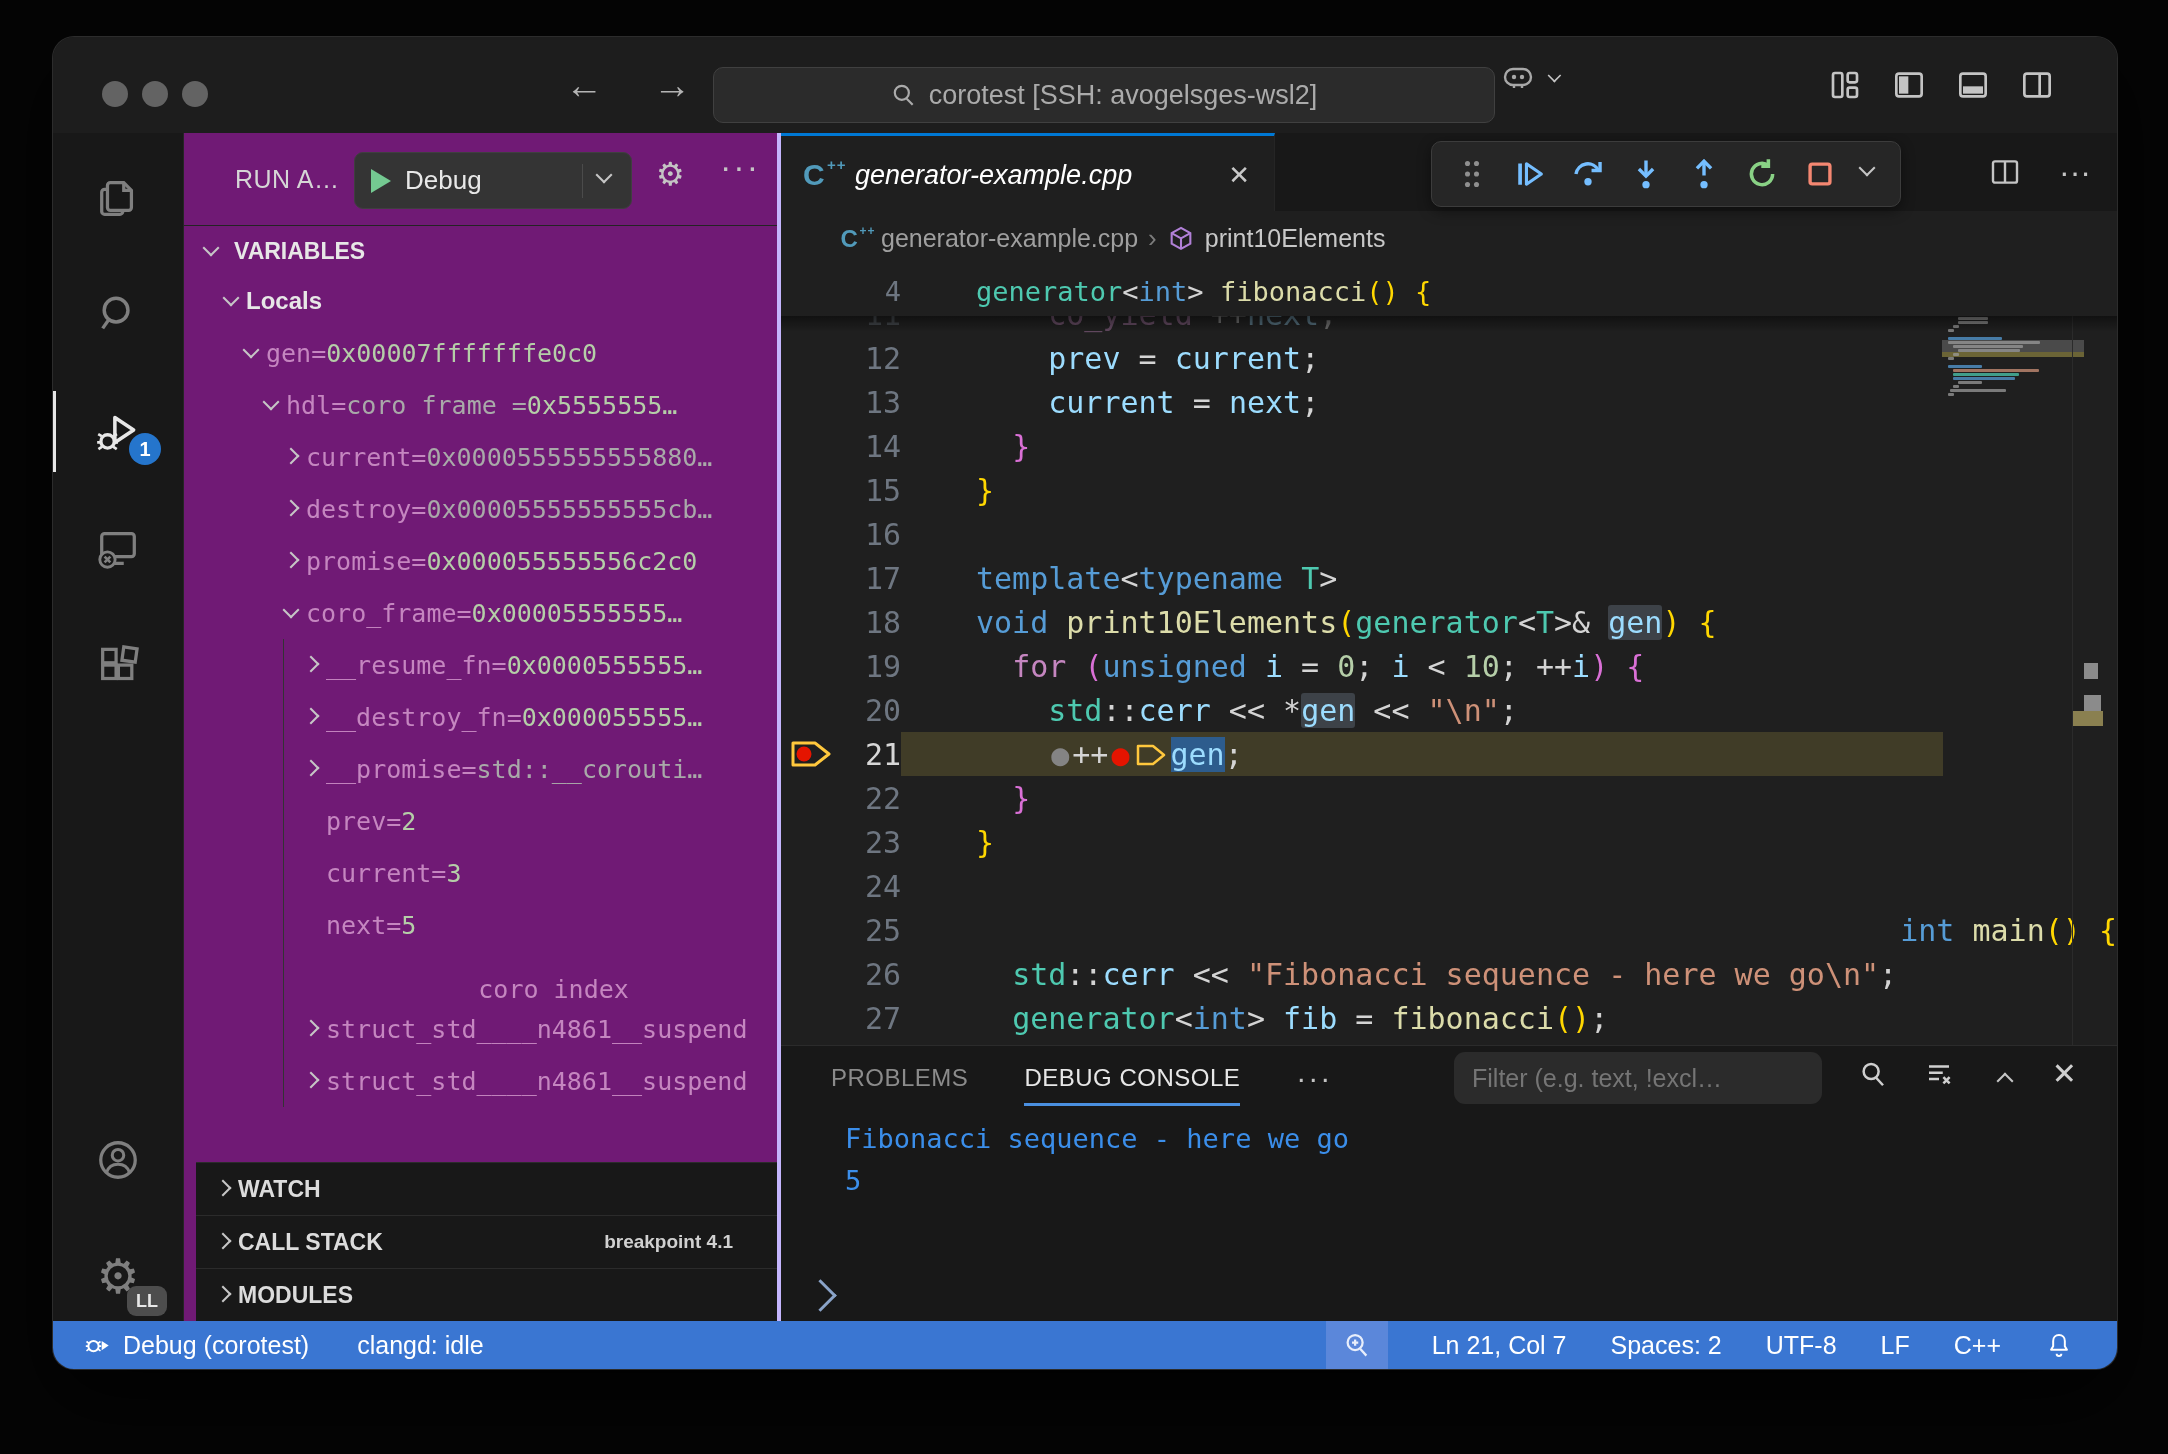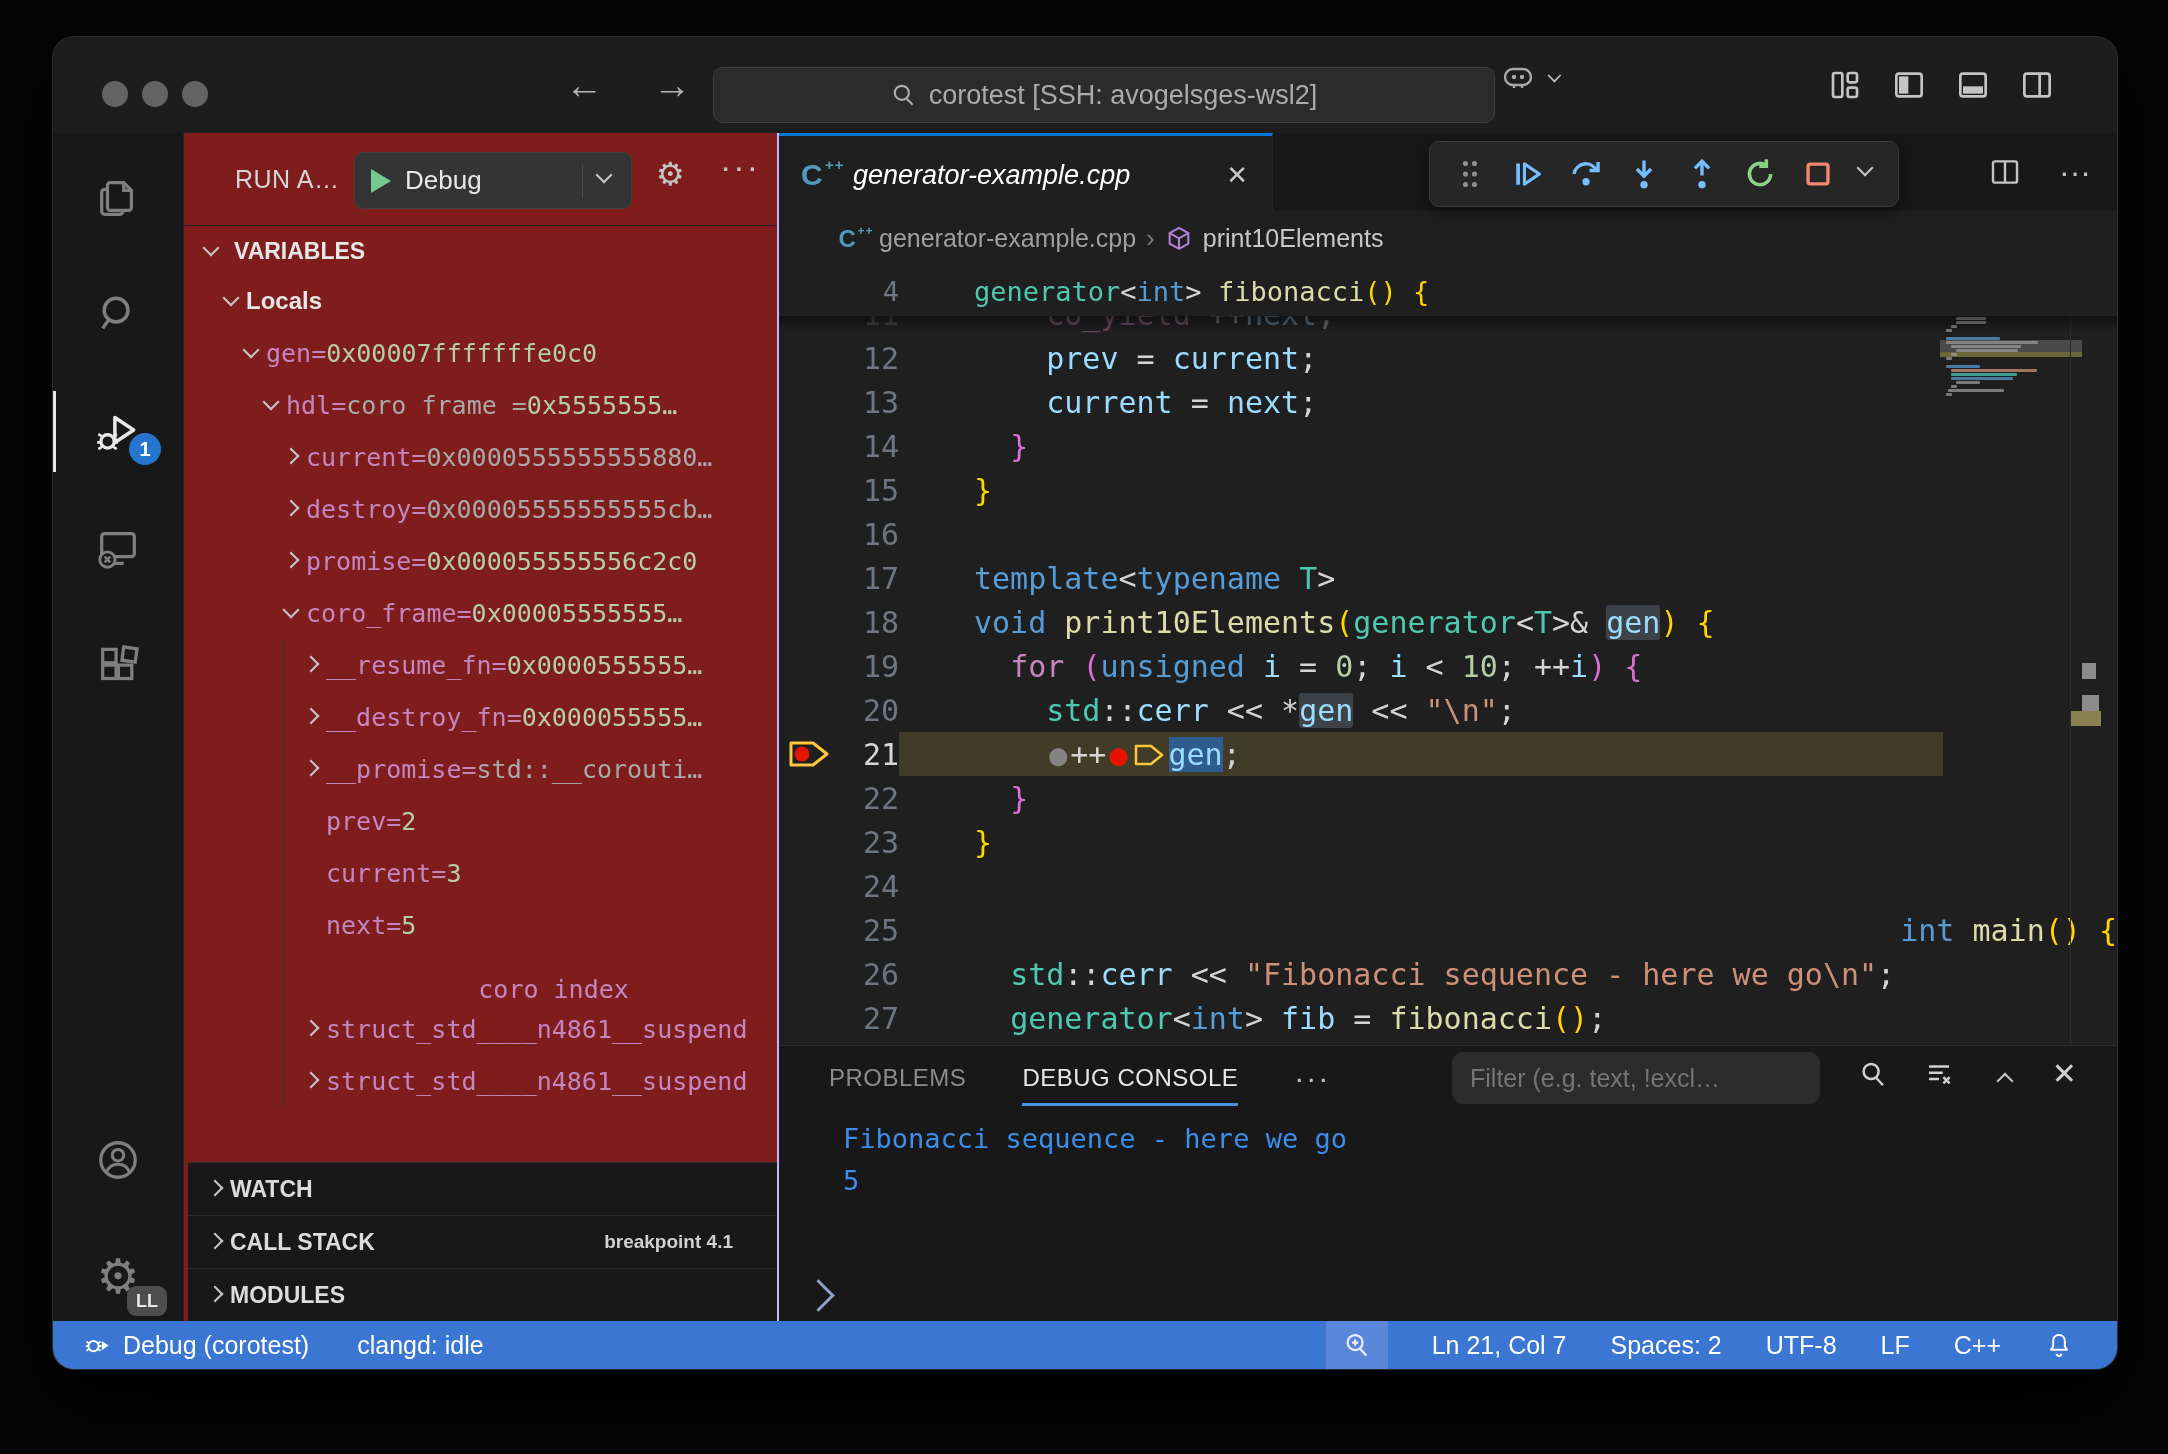--- a/index.html
+++ b/index.html
@@ -24,21 +24,21 @@
   .activitybar{position:relative;width:130px;background:#181818;border-right:1px solid #252525;flex:none;}
   .act-item{position:absolute;left:0;width:130px;height:117px;display:flex;align-items:center;justify-content:center;color:#7f7f7f;}
   .act-item.active{color:#e7e7e7;}
   .act-item.active::before{content:'';position:absolute;left:0;top:18px;bottom:18px;width:3px;background:#e7e7e7;}
   .act-badge{position:absolute;left:76px;top:60px;width:32px;height:32px;border-radius:50%;background:#2575cc;color:#fff;
              font-size:20px;font-weight:bold;display:flex;align-items:center;justify-content:center;}
   .ll-badge{position:absolute;left:74px;top:42px;width:40px;height:30px;border-radius:9px;background:#4d4d4d;color:#e8e8e8;
             font-size:18px;font-weight:bold;display:flex;align-items:center;justify-content:center;}
   .gear-glyph{font-size:48px;line-height:48px;}
 
-  .sidebar{position:relative;width:593px;background:#7f1d1d;border-right:2px solid #c4b5fd;flex:none;overflow:hidden;}
+  .sidebar{position:relative;width:593px;background:#701a75;border-right:4px solid #c4b5fd;flex:none;overflow:hidden;}
   .sb-header{position:absolute;left:0;top:0;right:0;height:92px;display:flex;align-items:center;}
   .sb-title{margin-left:51px;color:#d6d6d6;font-size:25px;letter-spacing:.5px;}
   .run-dd{position:absolute;left:170px;top:19px;width:276px;height:55px;background:#343434;border:1px solid #3f3f3f;
           border-radius:9px;display:flex;align-items:center;color:#e8e8e8;font-size:26px;}
   .run-dd .sep{width:1px;height:34px;background:#4b4b4b;margin-left:auto;}
   .play-tri{width:0;height:0;border-left:20px solid #74c991;border-top:12px solid transparent;border-bottom:12px solid transparent;margin:0 14px 0 16px;}
   .sb-gear{position:absolute;left:472px;top:22px;color:#c4c4c4;font-size:32px;}
   .sb-dots{position:absolute;left:536px;top:14px;color:#c4c4c4;font-size:34px;letter-spacing:2px;}
 
   .vars-header{position:absolute;left:0;top:92px;right:0;height:50px;display:flex;align-items:center;
@@ -50,21 +50,21 @@
   .var-eq{color:#c586c0;}
   .v-num{color:#b5cea8;} .v-dim{color:#a9a9a9;} .v-str{color:#ce9178;}
   .tree-bold{color:#e7e7e7;font-weight:bold;font-family:"Liberation Sans",sans-serif;font-size:24px;}
 
   .chev{display:inline-block;width:26px;height:24px;position:relative;flex:none;}
   .chev::before{content:'';position:absolute;width:10px;height:10px;border-right:2px solid #c6c6c6;border-bottom:2px solid #c6c6c6;
                 left:5px;top:5px;transform:rotate(-45deg);}
   .chev.down::before{transform:rotate(45deg);top:3px;}
   .chev.none::before{display:none;}
 
-  .sb-sections{position:absolute;left:4px;bottom:0;right:0;}
+  .sb-sections{position:absolute;left:12px;bottom:0;right:0;}
   .sb-section{height:52px;display:flex;align-items:center;border-top:1px solid #2b2b2b;color:#dcdcdc;
               font-weight:bold;font-size:23px;padding-left:16px;background:#181818;}
   .sb-section .badge{margin-left:auto;margin-right:44px;font-size:19px;color:#d0d0d0;}
 
   
   .editor-region{position:relative;flex:1;background:#1f1f1f;overflow:hidden;}
   .tabbar{position:absolute;left:0;top:0;right:0;height:78px;background:#181818;border-bottom:1px solid #252525;}
   .tab{position:absolute;left:0;top:0;width:493px;height:78px;background:#1f1f1f;border-top:3px solid #0078d4;
        border-right:1px solid #252525;display:flex;align-items:center;color:#fff;font-size:27px;font-style:italic;}
   .tab-close{margin-left:auto;margin-right:24px;color:#c8c8c8;font-size:26px;font-style:normal;}

